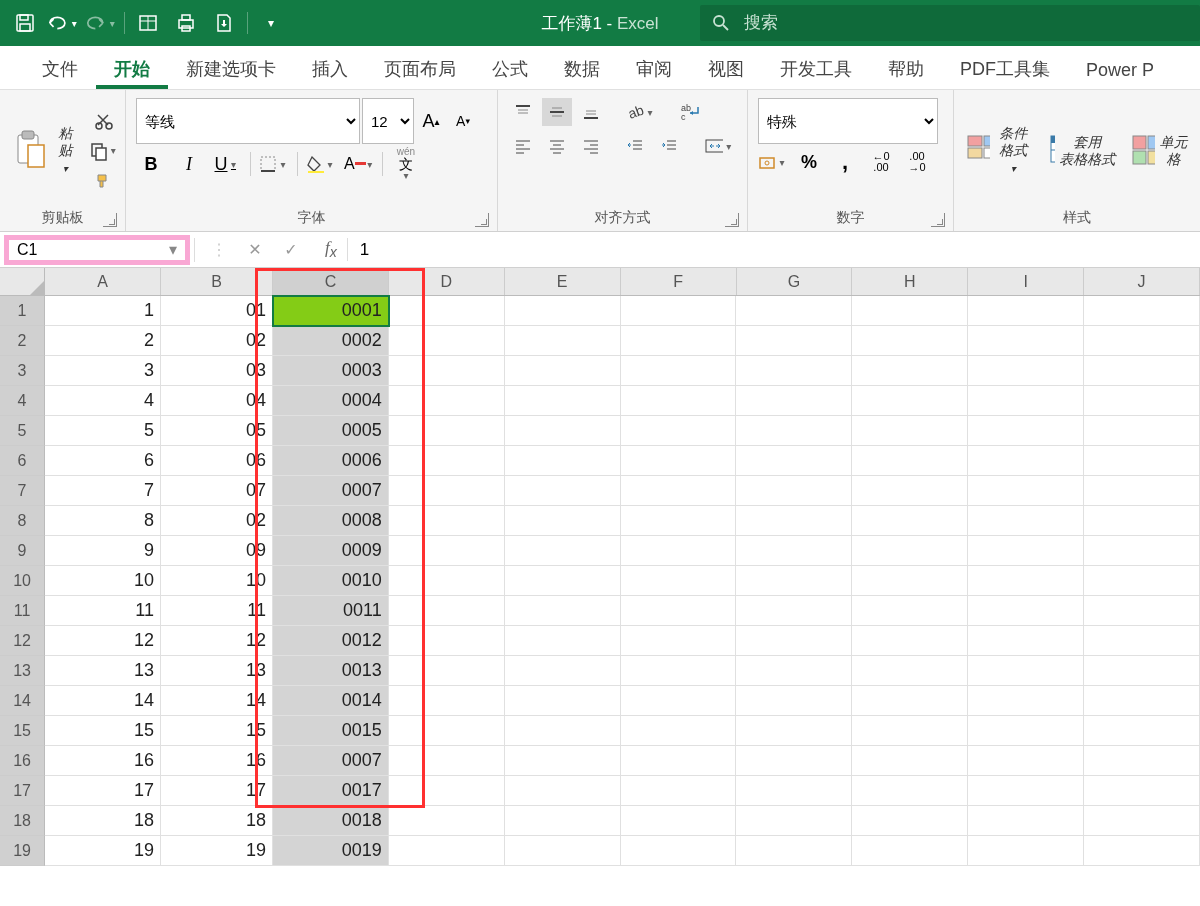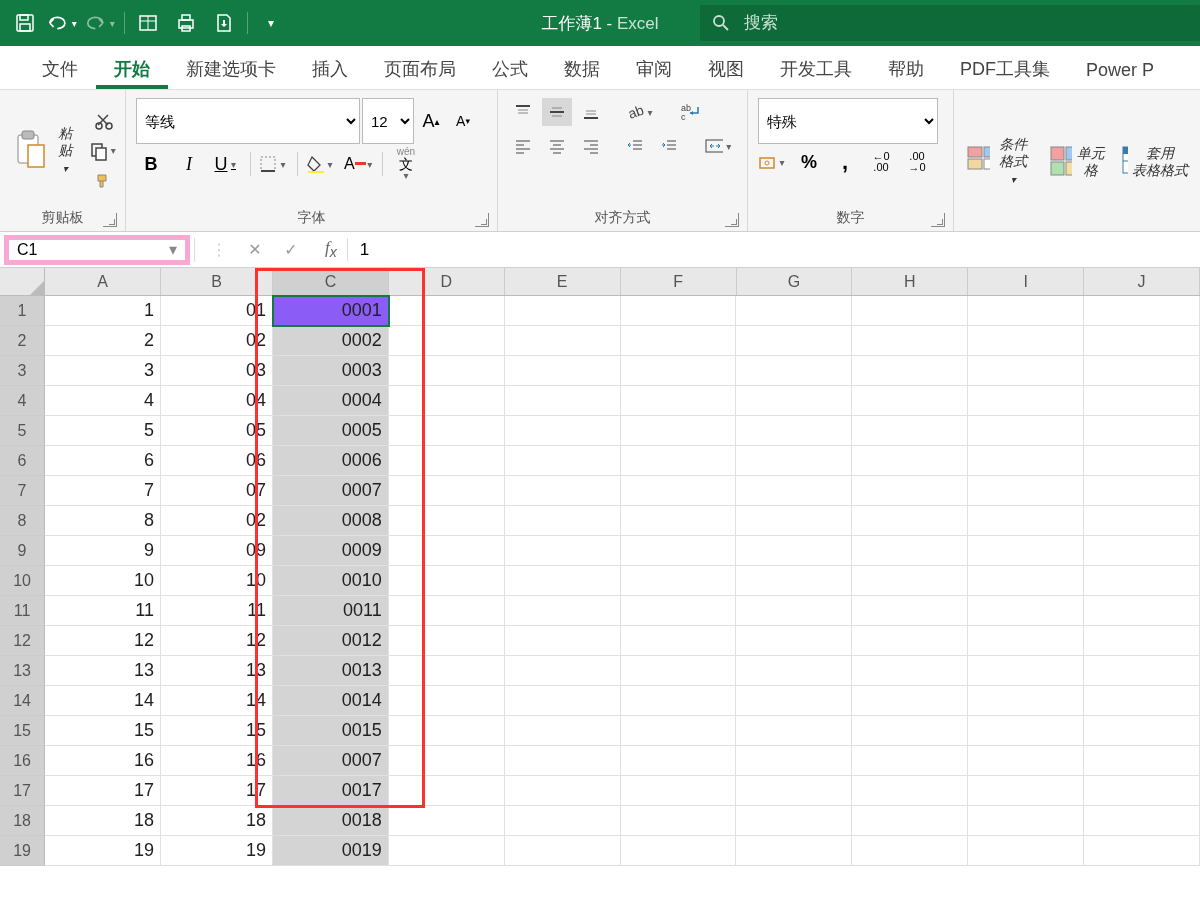--- a/index.html
+++ b/index.html
@@ -45,21 +45,21 @@
 .colhdrs { display: flex; height: 28px; background: #e8e8e8; border-bottom: 1px solid #bbb; }
 .corner { width: 46px; background: #e8e8e8; border-right: 1px solid #bbb; display:flex; align-items:flex-end; justify-content:flex-end; }
 .corner svg { width: 14px; height: 14px; }
 .ch { border-right: 1px solid #ccc; text-align: center; font-size: 16px; color: #555; display: flex; align-items: center; justify-content: center; }
 .ch.sel { background: #d0d0d0; }
 .gridrow { display: flex; height: 30px; }
 .rh { width: 46px; background: #e8e8e8; border-right: 1px solid #bbb; border-bottom: 1px solid #ccc; text-align: center; font-size: 16px; color: #555; display: flex; align-items: center; justify-content: center; }
 .rh.sel { background: #d0d0d0; }
 .cell { border-right: 1px solid #e0e0e0; border-bottom: 1px solid #e0e0e0; padding: 0 6px; text-align: right; font-size: 18px; color: #222; display: flex; align-items: center; justify-content: flex-end; }
 .cell.sel { background: #d4d4d4; }
-.cell.active { background: #8b5cf6; outline: 2px solid #127b44; outline-offset: -1px; z-index: 2; }
+.cell.active { background: #84cc16; outline: 2px solid #127b44; outline-offset: -1px; z-index: 2; }
 
 .wA { width: 118px; } .wB { width: 114px; } .wC { width: 118px; } .wD { width: 118px; }
 .wE { width: 118px; } .wF { width: 118px; } .wG { width: 118px; } .wH { width: 118px; }
 .wI { width: 118px; } .wJ { width: 118px; }
 
 .redbox { position: absolute; border: 3px solid #ff3030; pointer-events: none; }
 
 select, input.combo { height: 46px; border: 1px solid #bbb; background: #fff; font-size: 15px; padding: 0 4px; }
 </style>
 </head>
@@ -356,40 +356,41 @@
         <svg width="34" height="34">
             <rect x="2" y="2" width="14" height="10" fill="#f2a0a0" stroke="#888"></rect>
             <rect x="18" y="2" width="14" height="10" fill="#a0c8f2" stroke="#888"></rect>
             <rect x="2" y="14" width="14" height="10" fill="#f2d8a0" stroke="#888"></rect>
             <rect x="18" y="14" width="14" height="10" fill="#fff" stroke="#888"></rect>
           </svg>
         <div class="lbl"><span>条件格式</span><br><span style="font-size:10px">▾</span></div>
       </div>
       <div class="bigbtn">
         <svg width="34" height="34">
-            <rect x="2" y="2" width="13" height="13" fill="#f2a0a0" stroke="#888"></rect>
-            <rect x="17" y="2" width="13" height="13" fill="#a0c8f2" stroke="#888"></rect>
-            <rect x="2" y="17" width="13" height="13" fill="#b0e0b0" stroke="#888"></rect>
-            <rect x="17" y="17" width="13" height="13" fill="#f2e0a0" stroke="#888"></rect>
-          </svg>
-        <div class="lbl"><span>单元格</span></div>
-      </div>
-      <div class="bigbtn">
-        <svg width="34" height="34">
             <rect x="2" y="2" width="30" height="26" fill="#fff" stroke="#3a7aa8"></rect>
             <rect x="2" y="2" width="30" height="7" fill="#3a7aa8"></rect>
             <line x1="12" y1="2" x2="12" y2="28" stroke="#3a7aa8"></line>
             <line x1="22" y1="2" x2="22" y2="28" stroke="#3a7aa8"></line>
             <line x1="2" y1="16" x2="32" y2="16" stroke="#3a7aa8"></line>
             <path d="M26 22 l6 6 M32 22 l-2 0 0 6 -4 0" stroke="#d08a2a" stroke-width="2" fill="none"></path>
           </svg>
         <div class="lbl" style="white-space:pre">套用
 表格格式</div>
       </div>
+      <div class="bigbtn">
+        <svg width="34" height="34">
+            <rect x="2" y="2" width="13" height="13" fill="#f2a0a0" stroke="#888"></rect>
+            <rect x="17" y="2" width="13" height="13" fill="#a0c8f2" stroke="#888"></rect>
+            <rect x="2" y="17" width="13" height="13" fill="#b0e0b0" stroke="#888"></rect>
+            <rect x="17" y="17" width="13" height="13" fill="#f2e0a0" stroke="#888"></rect>
+          </svg>
+        <div class="lbl"><span>单元格</span></div>
+      </div>
     </div>
+    <div class="glabel"><span>样式</span></div>
   </div>
 
 </div>
 
 <div class="formulabar">
   <div class="namebox">
     <span>C1</span>
     <span class="ddarr">▾</span>
   </div>
   <div style="width:1px;height:24px;background:#ddd"></div>

